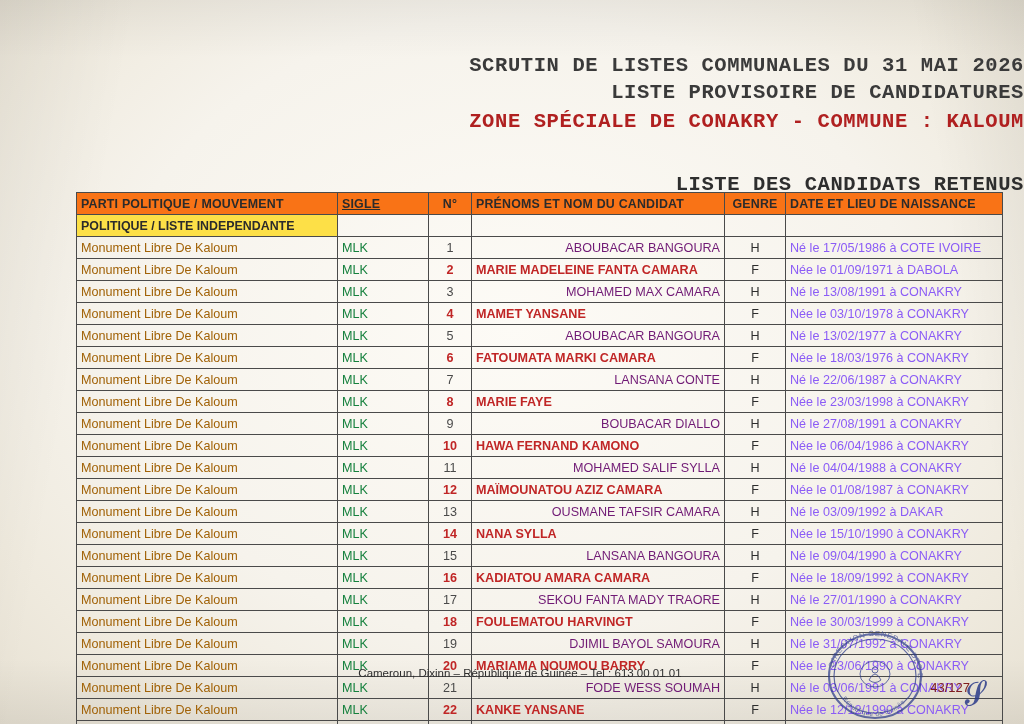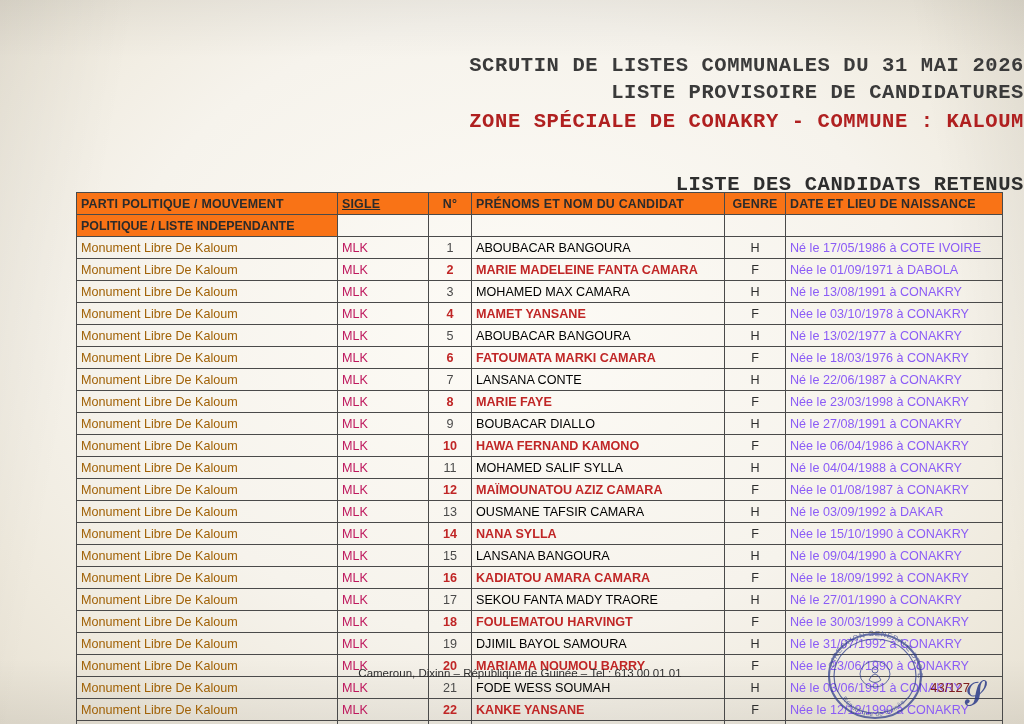--- a/index.html
+++ b/index.html
@@ -98,44 +98,44 @@
     padding-bottom: 2px;
   }
   .th-parti { width: 252px; }
   .th-sigle { width: 82px; text-decoration: underline; }
   .th-num   { width: 34px; text-align: center !important; }
   .th-nom   { width: 244px; }
   .th-genre { width: 52px; text-align: center; }
   .th-dln   { width: 208px; }
 
   .sub-head td {
-    background: #f97316;
+    background: #fde047;
     font-weight: bold;
     font-size: 12.4px;
     color: #2b2b2b;
     border-top: none;
   }
   .sub-head td.blank {
     background: transparent;
     border-left: 1px solid #4a4a4a;
     border-right: 1px solid #4a4a4a;
     border-top: none;
     border-bottom: none;
   }
 
   td.c-parti { color: #a16207; }
-  td.c-sigle { color: #be185d; }
+  td.c-sigle { color: #15803d; }
   td.c-num   { text-align: center; font-weight: bold; }
   td.c-genre { text-align: center; }
   td.c-dln   { color: #8b5cf6; }
 
   tr.red td.c-num,
   tr.red td.c-nom { color: #c02626; font-weight: bold; }
   tr.blk td.c-num { color: #4a4a4a; font-weight: normal; }
-  tr.blk td.c-nom { color: #000000; }
+  tr.blk td.c-nom { color: #701a75; text-align: right; }
 
   
   .footer {
     position: absolute;
     left: 16px;
     right: 0;
     top: 664px;
     text-align: center;
     font-size: 11.5px;
     color: #2e2e2e;

